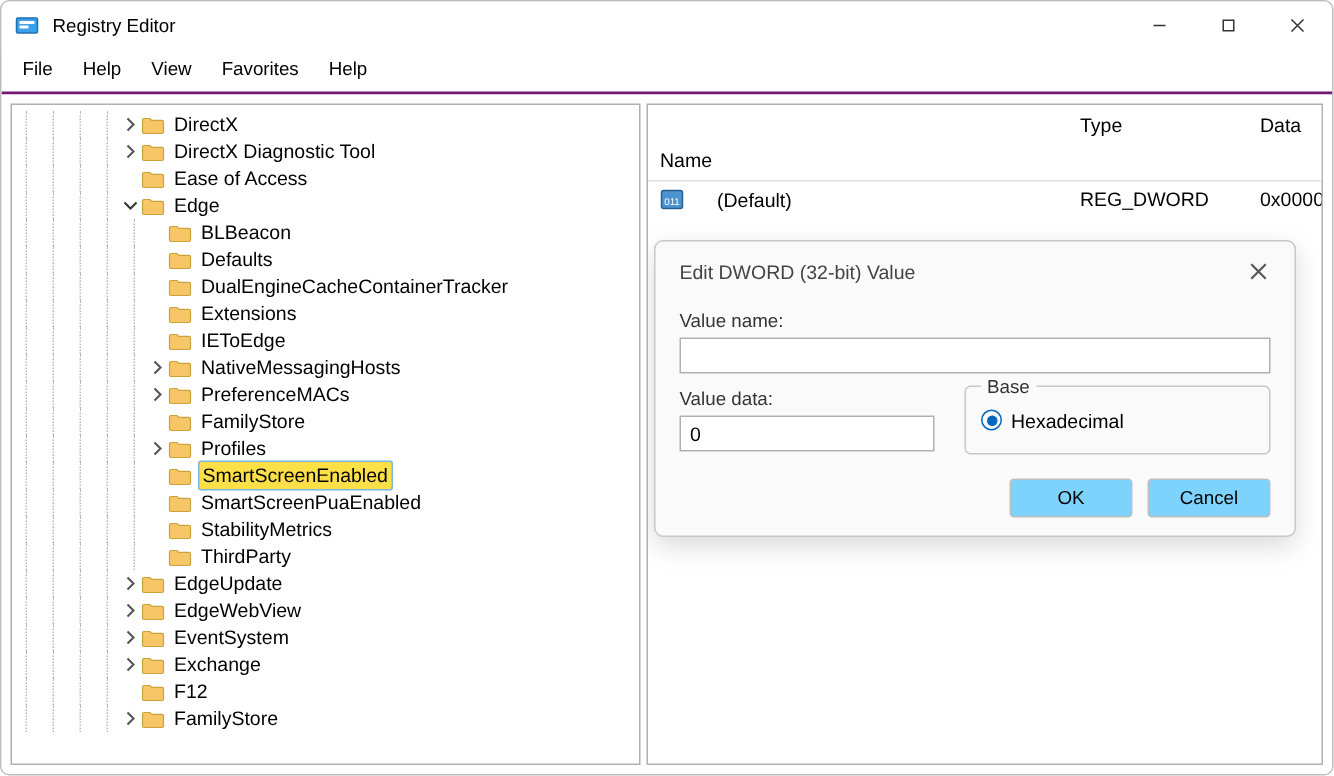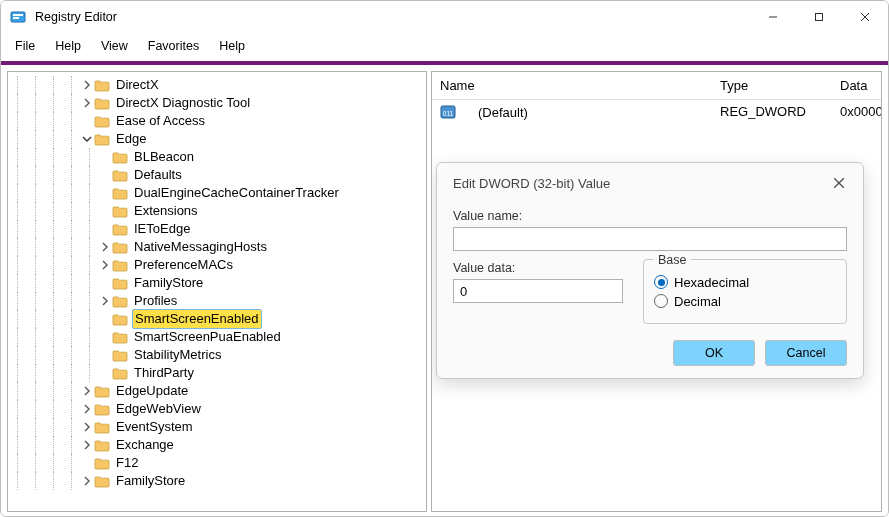--- a/index.html
+++ b/index.html
@@ -21,21 +21,21 @@
     padding-left: 8px; background: #fff;
   }
   .titlebar .app-icon { width: 18px; height: 18px; margin-right: 8px; display:flex;align-items:center;justify-content:center;}
   .titlebar .title { font-size: 12.5px; flex: 1; }
   .win-controls { display: flex; height: 100%; }
   .win-btn { width: 46px; display: flex; align-items: center; justify-content: center; color:#555;}
   .win-btn svg { stroke: #333; }
   
   .menubar {
     display: flex; gap: 4px; padding: 4px 6px 6px 6px; font-size: 12.5px;
-    border-bottom: 4px solid #701a75;
+    border-bottom: 2px solid #701a75;
   }
   .menubar .menu-item { padding: 2px 8px; }
   
   .main {
     display: flex; height: calc(100% - 32px - 30px);
     padding: 6px; gap: 4px;
     background:#fff;
   }
   .pane {
     border: 1px solid #b0b0b0; background: #fff; overflow: hidden;
@@ -52,21 +52,21 @@
   .folder-icon { width:16px; height:14px; display:inline-flex; align-items:center; justify-content:center; margin-right:4px; flex-shrink:0;}
   .tree-label { padding: 0 2px; }
   .tree-row.selected .tree-label { background:#fde047; border:1px solid #7ab7e0; border-radius:2px; padding:0 2px; }
   
   .guides { display:flex; height:18px; flex-shrink:0;}
   .guide { width:18px; height:18px; position:relative; }
   .guide::before { content:""; position:absolute; left:9px; top:0; bottom:0; border-left:1px dotted #b7b7b7;}
   
   .list-header { display:flex; font-size:13px; border-bottom:1px solid #e0e0e0; background:#fff;}
   .list-header .col { padding:6px 8px; border-right:1px solid transparent; }
-  .list-header .col.name { flex:0 0 280px;}
+  .list-header .col.name { flex:0 0 280px;margin-top:23px;}
   .list-header .col.type { flex:0 0 120px;}
   .list-header .col.data { flex:1;}
   .list-row { display:flex; font-size:13px; padding:2px 0;}
   .list-row .col { padding:2px 8px;}
   .list-row .col.name { flex:0 0 280px; display:flex; align-items:center; gap:22px;}
   .list-row .col.type { flex:0 0 120px;}
   .list-row .col.data { flex:1;}
   .reg-icon { width:16px;height:16px;display:inline-flex;align-items:center;justify-content:center;}
   
   .dialog {
@@ -591,24 +591,20 @@
           <div class="col-right">
             <div class="fieldset">
               <span class="fieldset-legend">Base</span>
               <div class="fieldset-inner">
                 <div class="radio-row">
                   <span class="radio-outer">
                       <span class="radio-inner"></span>
                     </span>
                   <span>Hexadecimal</span>
                 </div>
-                <div class="radio-row">
-                  <span class="radio-outer unchecked"></span>
-                  <span>Decimal</span>
-                </div>
               </div>
             </div>
           </div>
         </div>
         <div class="dialog-buttons">
           <div class="btn">OK</div>
           <div class="btn">Cancel</div>
         </div>
       </div>
     </div>

